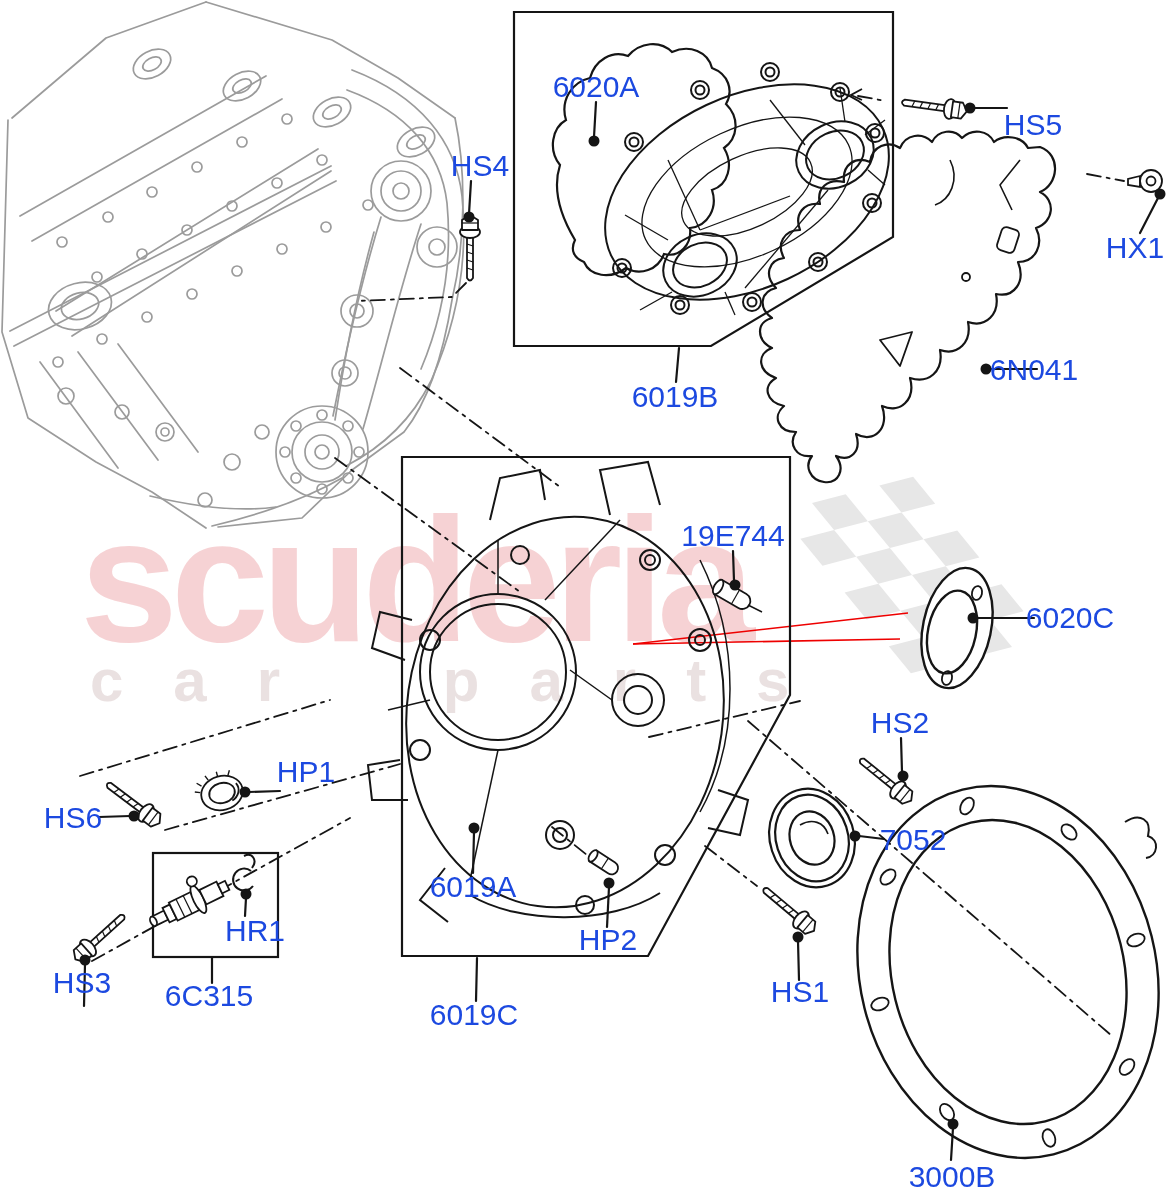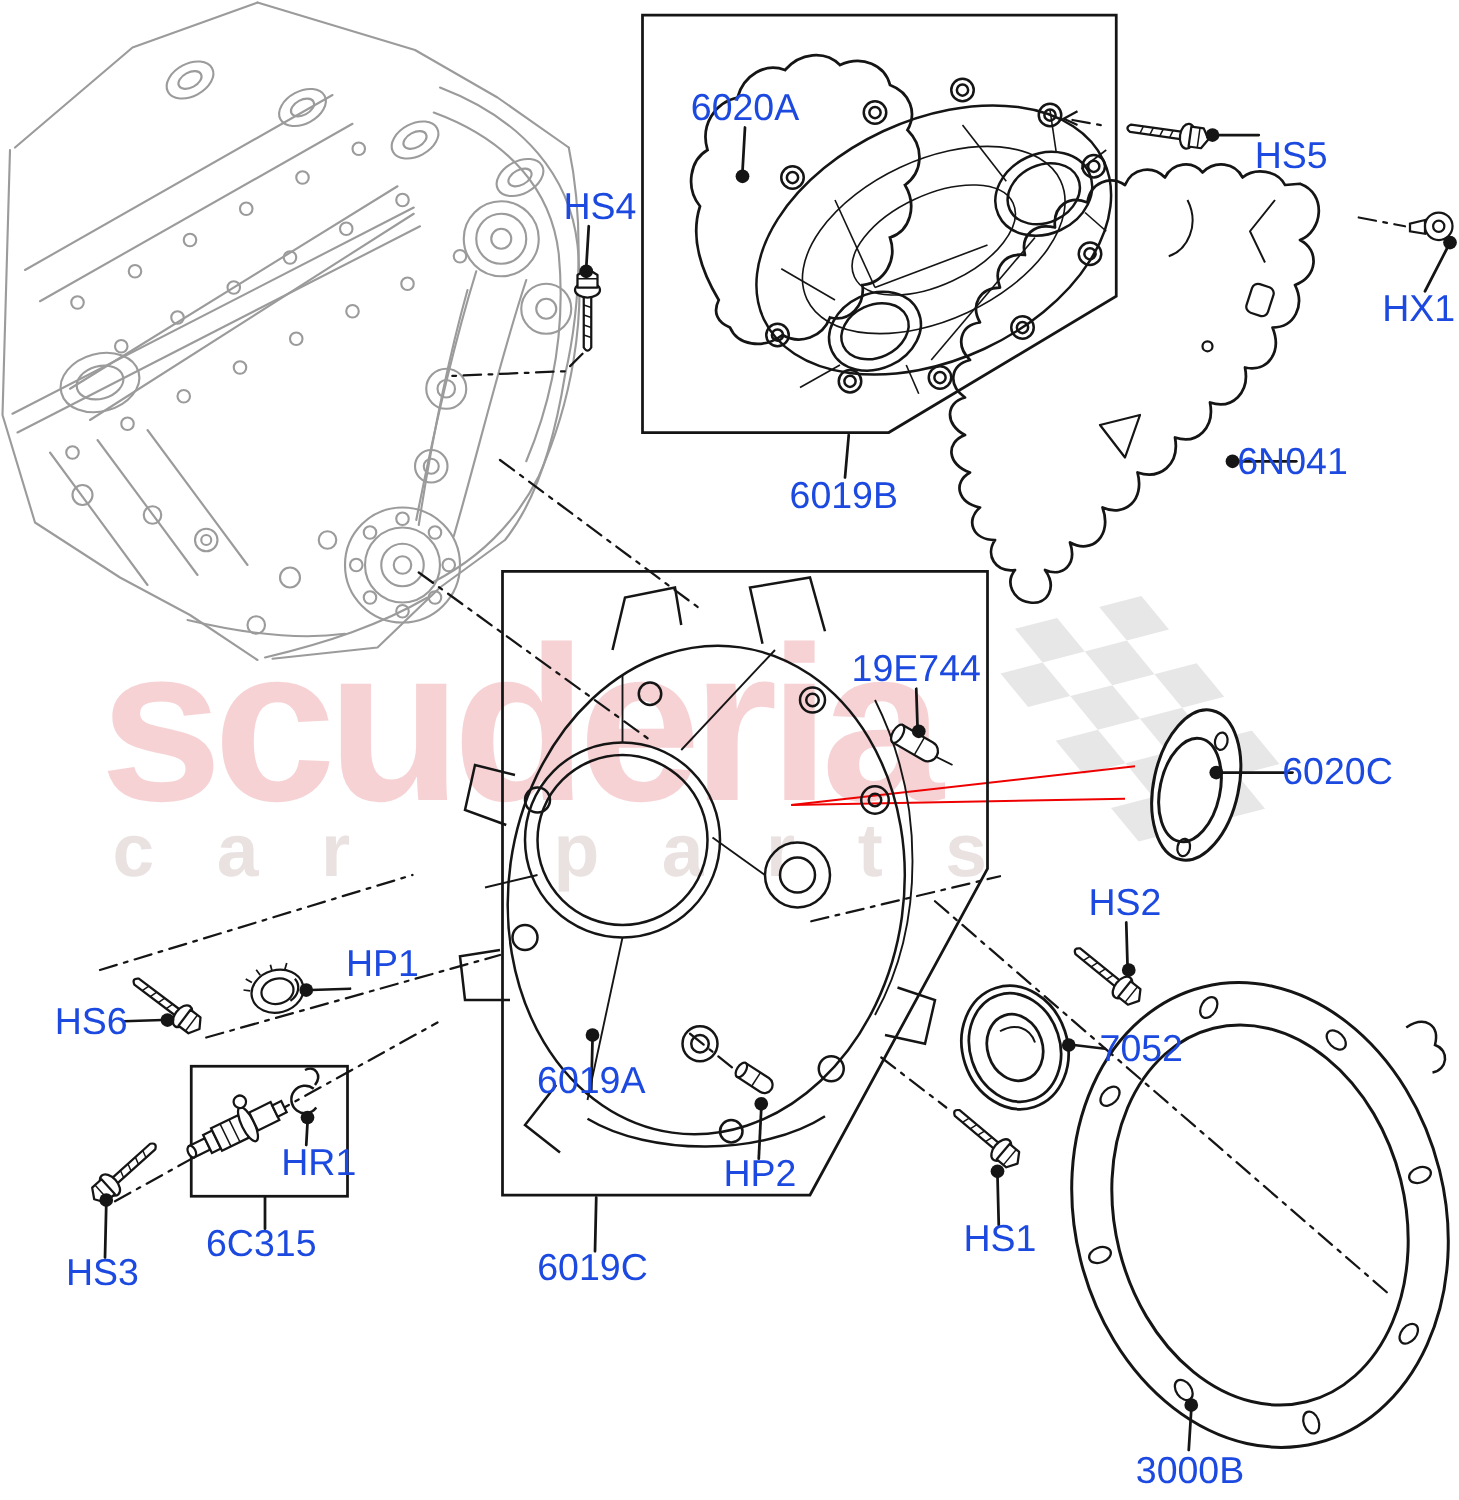--- a/index.html
+++ b/index.html
@@ -382,19 +382,19 @@
   <div class="callout" style="left:1034px;top:370px">6N041</div>
   <div class="callout" style="left:675px;top:397px">6019B</div>
   <div class="callout" style="left:733px;top:536px">19E744</div>
   <div class="callout" style="left:1070px;top:618px">6020C</div>
   <div class="callout" style="left:900px;top:723px">HS2</div>
   <div class="callout" style="left:306px;top:772px">HP1</div>
   <div class="callout" style="left:73px;top:818px">HS6</div>
   <div class="callout" style="left:913px;top:840px">7052</div>
   <div class="callout" style="left:255px;top:931px">HR1</div>
   <div class="callout" style="left:209px;top:996px">6C315</div>
-  <div class="callout" style="left:82px;top:1019px">HS3</div>
-  <div class="callout" style="left:473px;top:865px">6019A</div>
+  <div class="callout" style="left:82px;top:983px">HS3</div>
+  <div class="callout" style="left:473px;top:887px">6019A</div>
   <div class="callout" style="left:608px;top:940px">HP2</div>
   <div class="callout" style="left:800px;top:992px">HS1</div>
   <div class="callout" style="left:474px;top:1015px">6019C</div>
   <div class="callout" style="left:952px;top:1177px">3000B</div>
 </div>
 
 </body></html>

